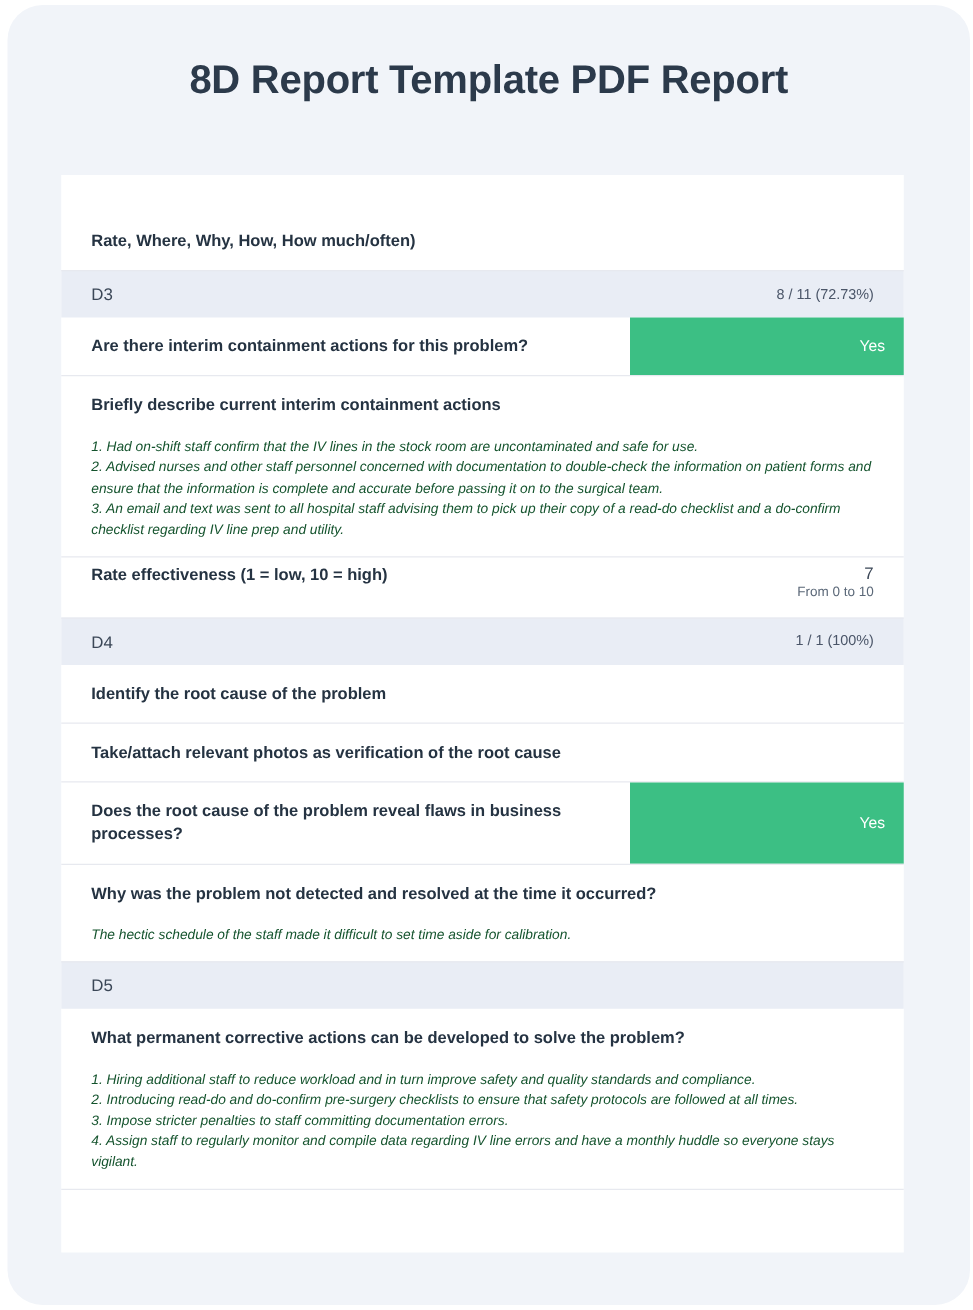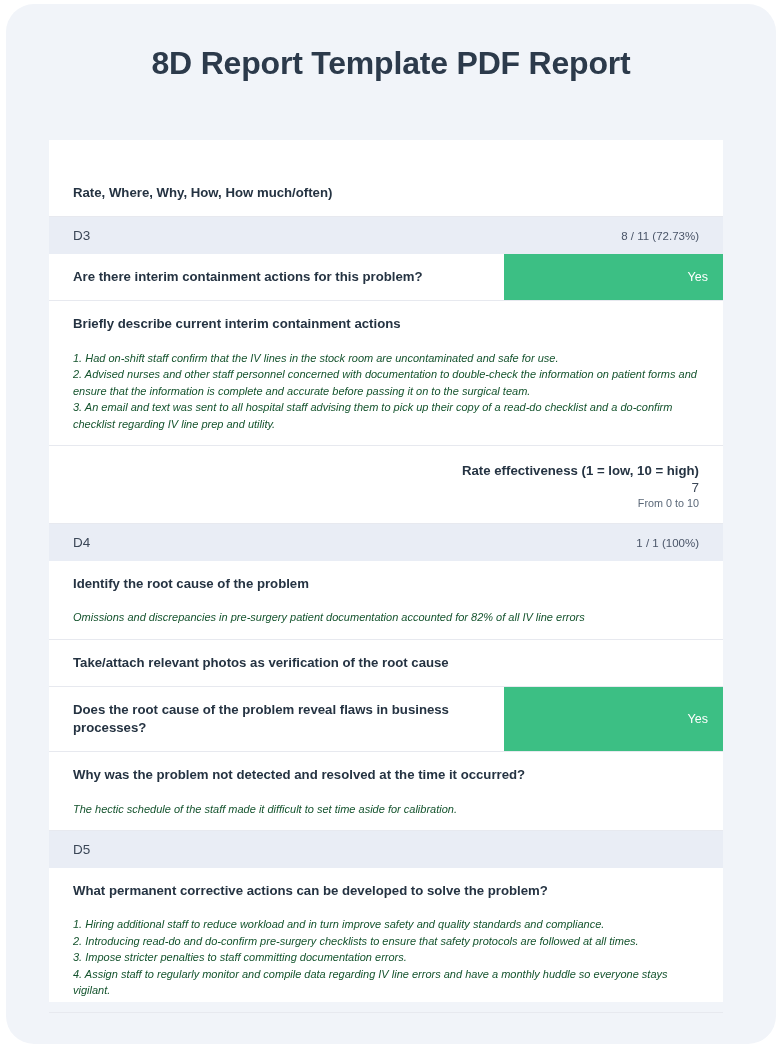--- a/index.html
+++ b/index.html
@@ -158,24 +158,23 @@
     line-height: 1.5;
     white-space: pre-line;
     font-style: italic;
   }
   .answer-row.no-top-space {
     padding-top: 2px;
   }
 
   
   .rate-row {
-    padding-top: 16px;
+    padding-top: 5px;
     padding-bottom: 13px;
-    align-items: flex-end;
-    flex-direction: column;
+    align-items: flex-start;
   }
   .rate-value-wrap {
     flex: 0 0 auto;
     text-align: right;
     line-height: 1.22;
     white-space: nowrap;
   }
   .rate-value {
     font-size: 13.5px;
     color: #3b4757;
@@ -236,23 +235,20 @@
       </div>
 
       <div class="row section-row pad row-divider">
         <div class="section-code">D4</div>
         <div class="section-score">1 / 1 (100%)</div>
       </div>
 
       <div class="row q-row pad">
         <div class="q-label">Identify the root cause of the problem</div>
       </div>
-      <div class="row answer-row no-top-space pad">
-        <div class="answer-text">Omissions and discrepancies in pre-surgery patient documentation accounted for 82% of all IV line errors</div>
-      </div>
 
       <div class="row q-row pad row-divider">
         <div class="q-label">Take/attach relevant photos as verification of the root cause</div>
       </div>
 
       <div class="row yn-row row-divider">
         <div class="q-label">Does the root cause of the problem reveal flaws in business processes?</div>
         <div class="yn-answer">Yes</div>
       </div>
 

